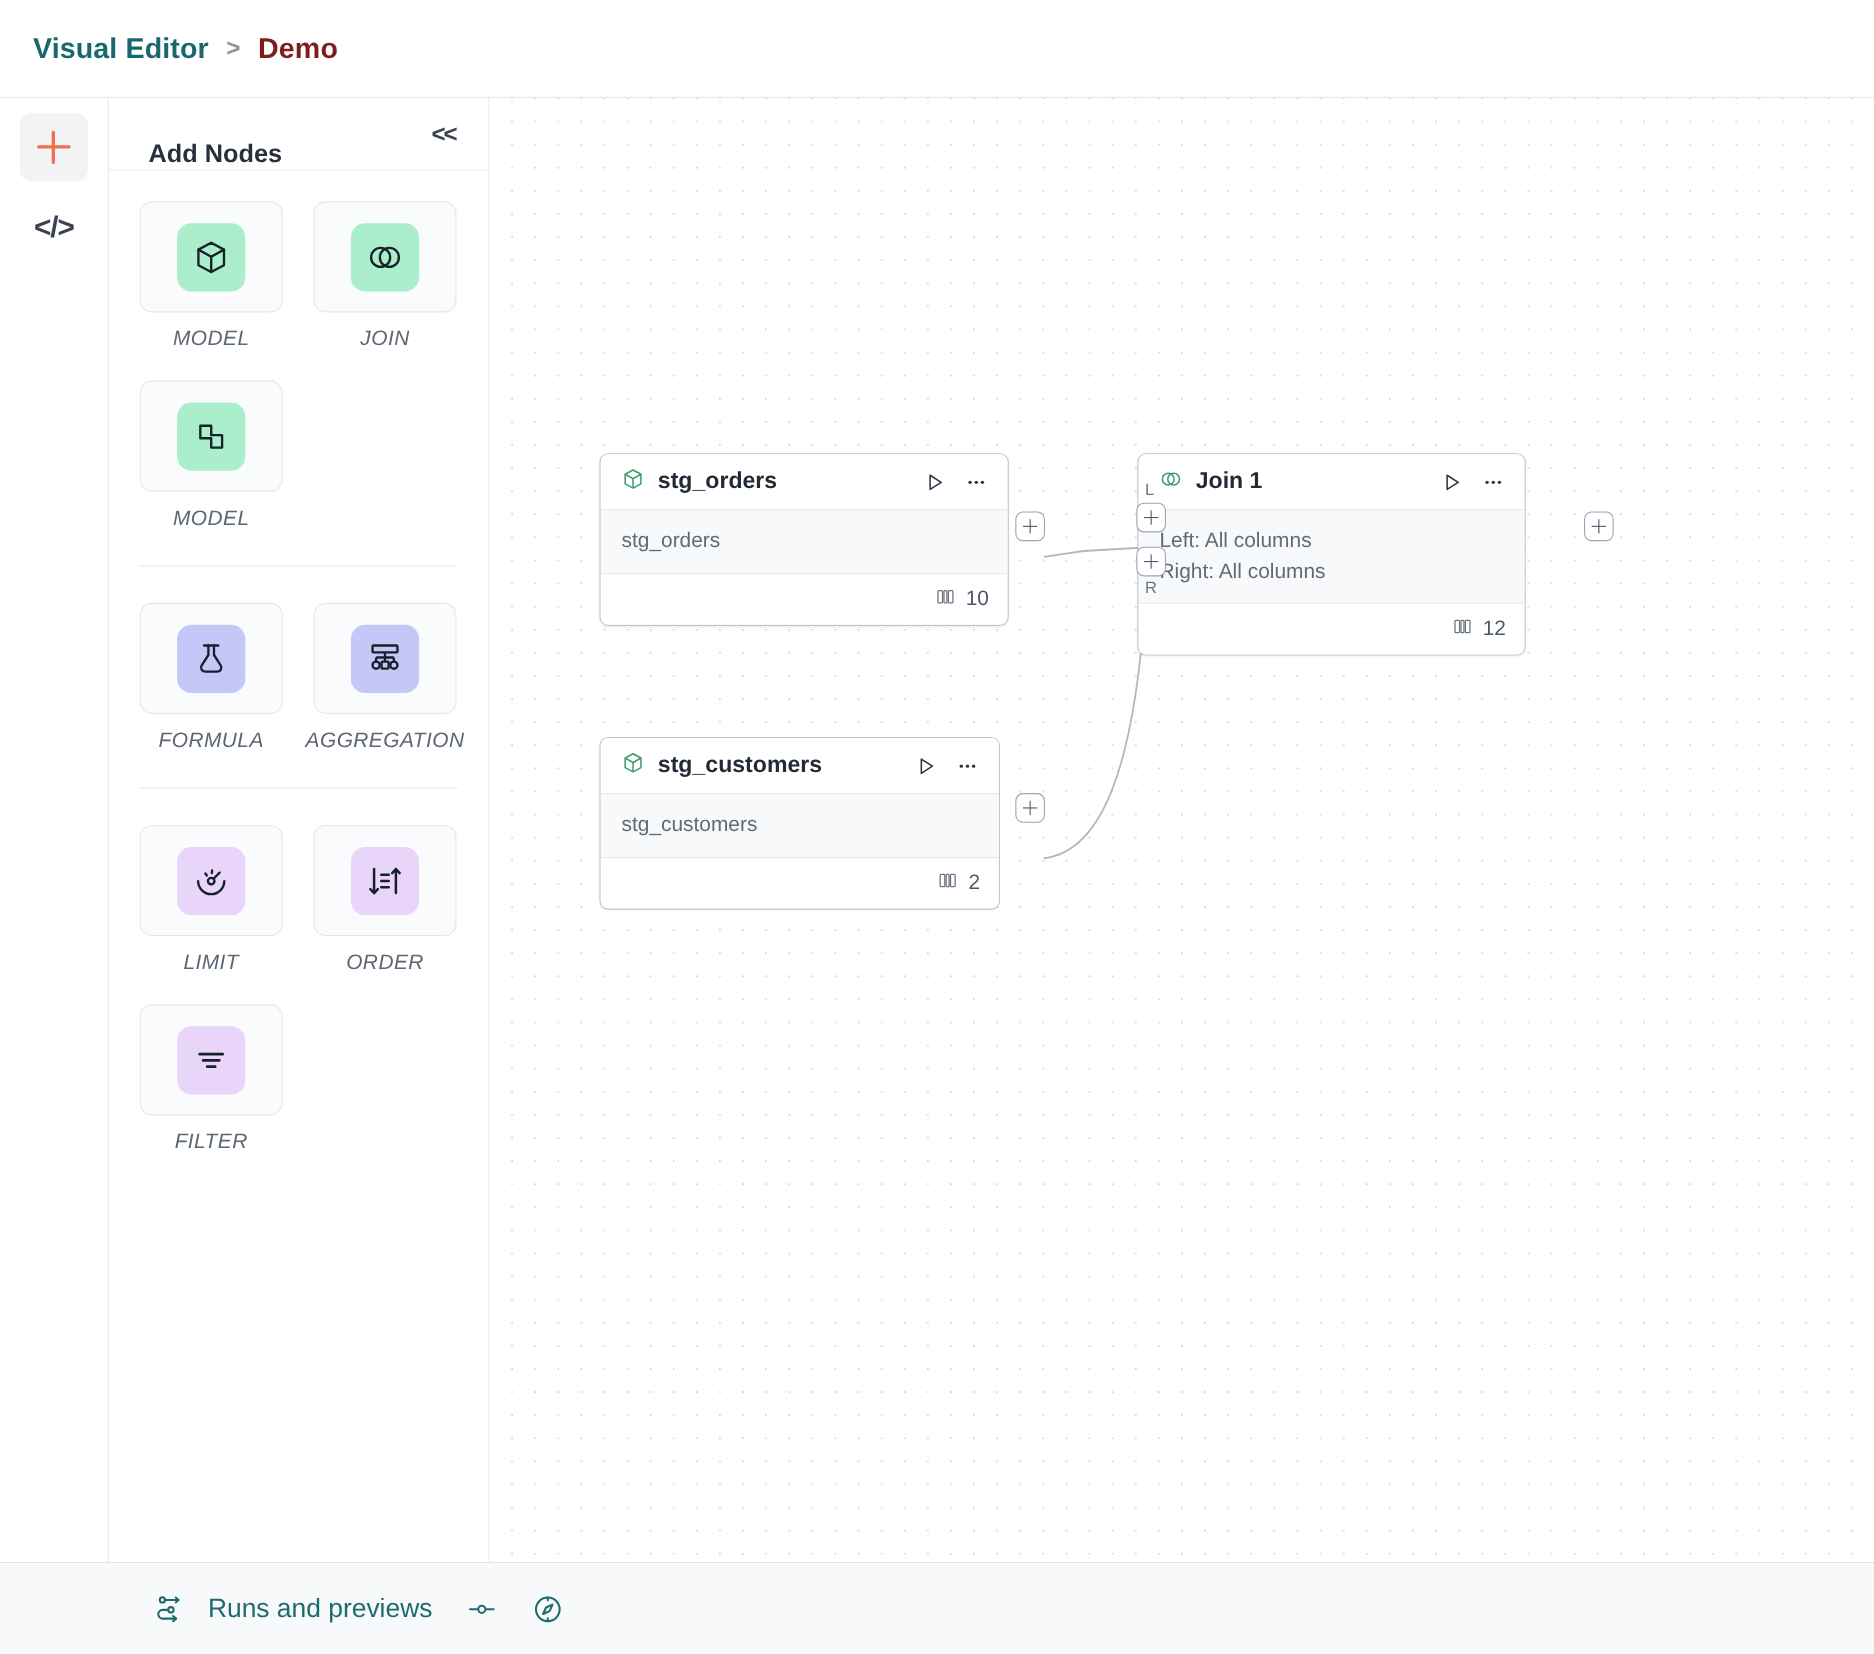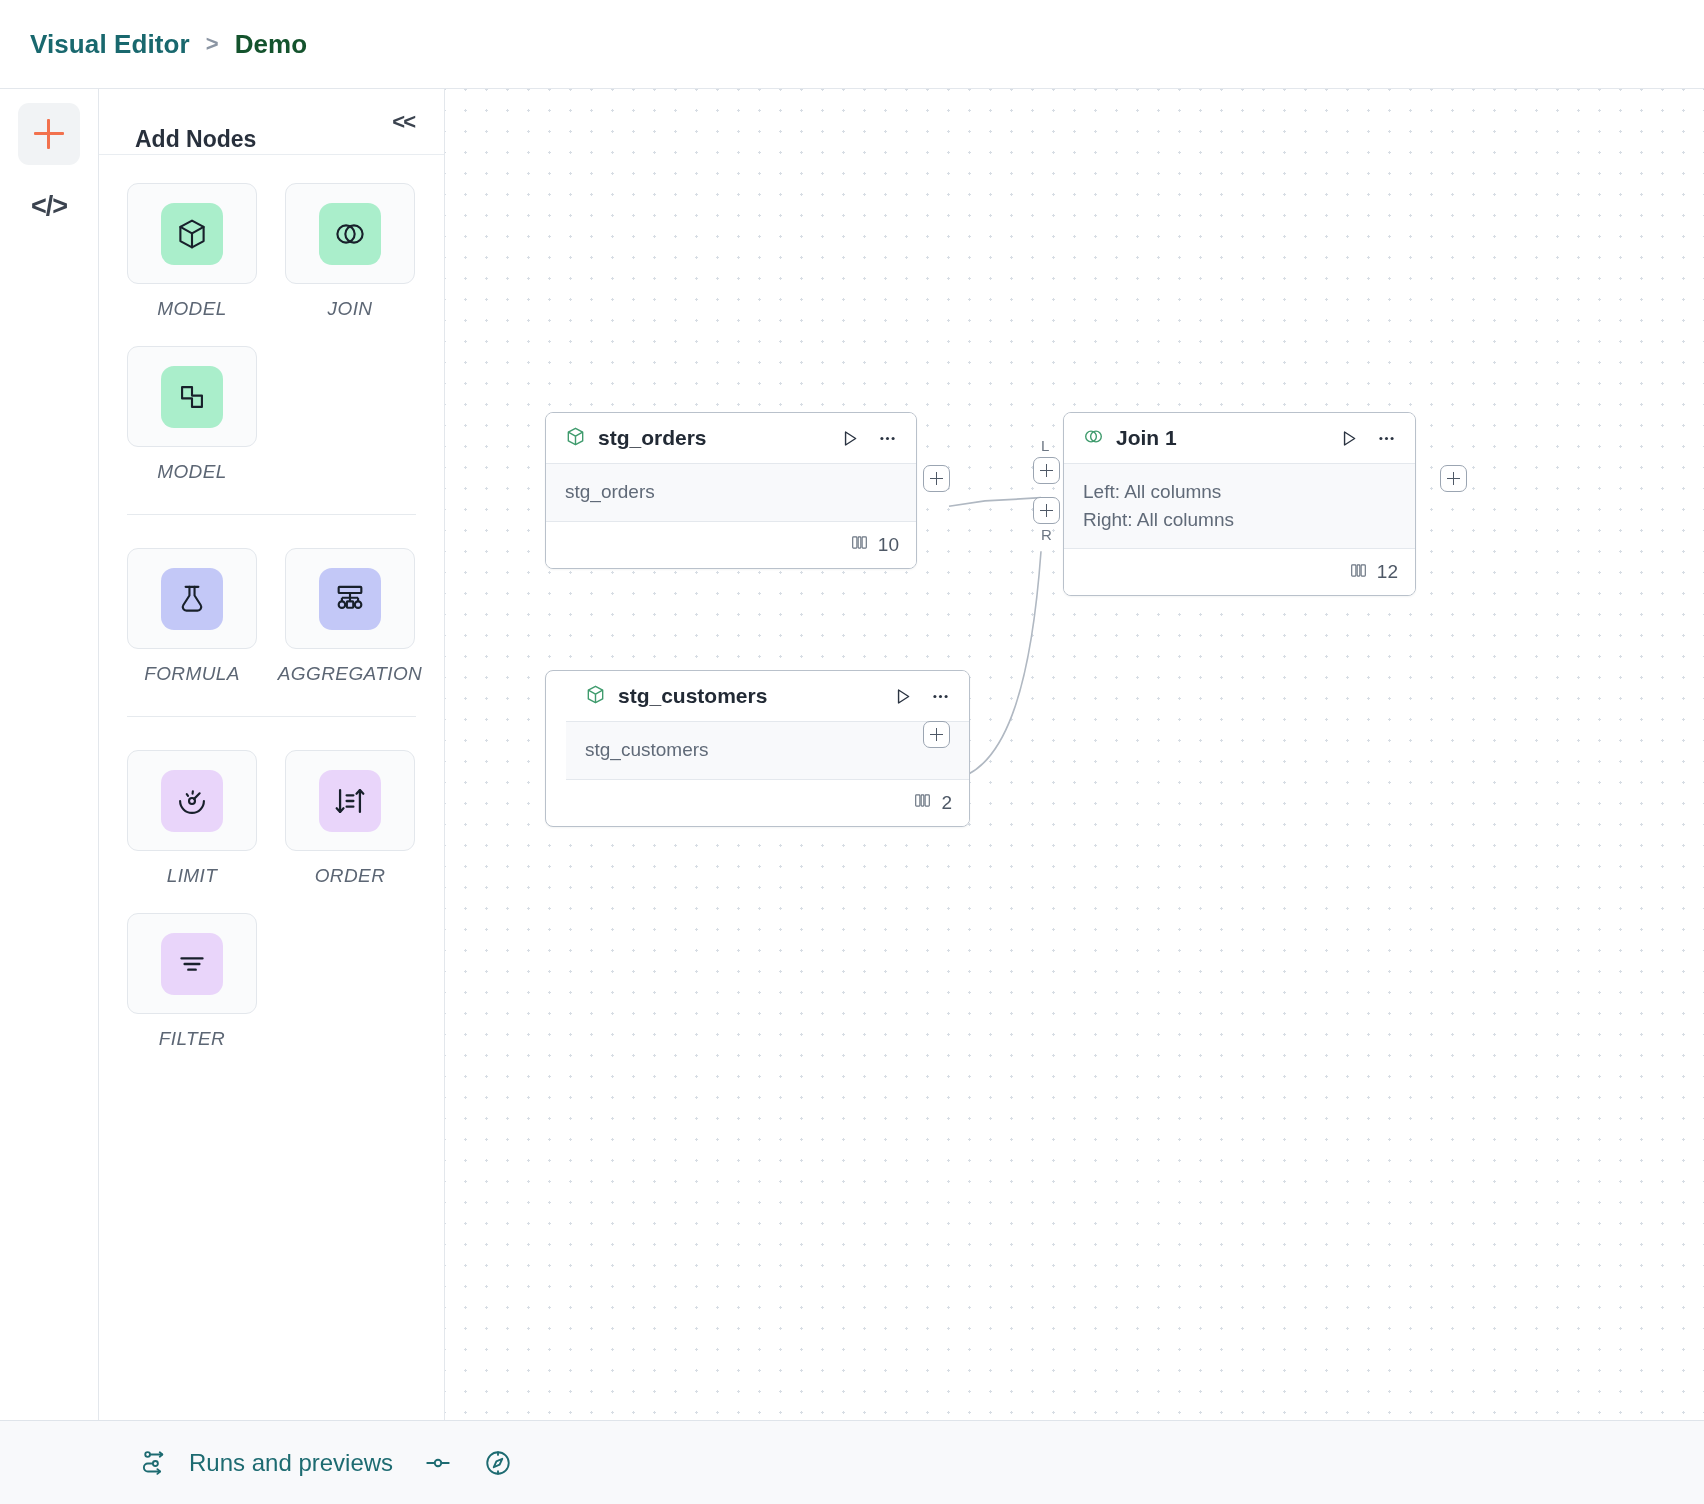--- a/index.html
+++ b/index.html
@@ -13,21 +13,21 @@
 
   
   .breadcrumb-bar {
     height: 88px; flex: 0 0 88px;
     display: flex; align-items: center;
     padding-left: 30px; gap: 16px;
     background: #ffffff;
   }
   .crumb-root { font-size: 26px; font-weight: 700; color: #19686e; letter-spacing: .1px; }
   .crumb-sep  { font-size: 22px; font-weight: 700; color: #8b95a3; }
-  .crumb-leaf { font-size: 26px; font-weight: 700; color: #14532d; letter-spacing: .1px; }
+  .crumb-leaf { font-size: 26px; font-weight: 700; color: #7f1d1d; letter-spacing: .1px; }
 
   
   .body-row { flex: 1 1 auto; display: flex; min-height: 0; border-top: 1px solid #e3e7ec; }
 
   
   .rail {
     width: 99px; flex: 0 0 99px;
     background: #ffffff;
     display: flex; flex-direction: column; align-items: center;
     padding-top: 14px; gap: 10px;
@@ -337,21 +337,21 @@
               </svg>
             </span>
             <span class="foot-count">10</span>
           </div>
         </div>
 
         <div class="handle" style="left:478px; top:376px;">
           <span class="hp"></span>
         </div>
 
-        <div class="fnode" style="left:618px; top:323px; width:353px;">
+        <div class="fnode" style="left:589px; top:323px; width:353px;">
           <div class="fnode-head">
             <span>
               <svg width="21" height="21" viewBox="0 0 24 24" fill="none" stroke="#3f9b6d" stroke-width="1.6">
                 <circle cx="9.2" cy="12" r="6.1"></circle>
                   <circle cx="14.8" cy="12" r="6.1"></circle>
               </svg>
             </span>
             <span class="fnode-title">Join 1</span>
             <span class="head-icons">
               <span class="ico-btn">
@@ -390,21 +390,21 @@
         </div>
         <div class="handle" style="left:588px; top:408px;">
           <span class="hp"></span>
         </div>
         <span class="handle-tag" style="left:596px; top:437px;">R</span>
 
         <div class="handle" style="left:995px; top:376px;">
           <span class="hp"></span>
         </div>
 
-        <div class="fnode" style="left:100px; top:581px; width:425px;padding-left:20px;">
+        <div class="fnode" style="left:100px; top:581px; width:364px;">
           <div class="fnode-head">
             <span>
               <svg width="21" height="21" viewBox="0 0 24 24" fill="none" stroke="#3f9b6d" stroke-width="1.6" stroke-linejoin="round">
                 <path d="M12 2.6 20.2 7v10L12 21.4 3.8 17V7z"></path>
                   <path d="M3.8 7 12 11.6 20.2 7"></path>
                   <path d="M12 11.6v9.8"></path>
               </svg>
             </span>
             <span class="fnode-title">stg_customers</span>
             <span class="head-icons">

